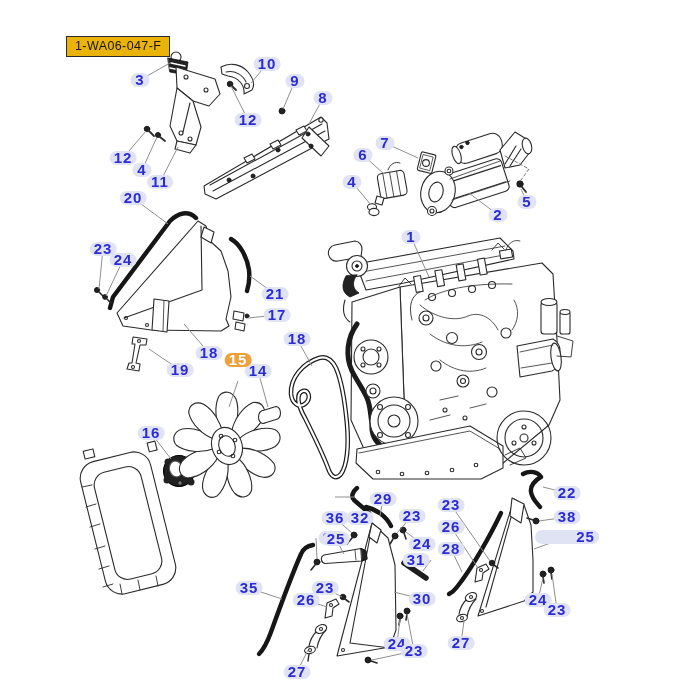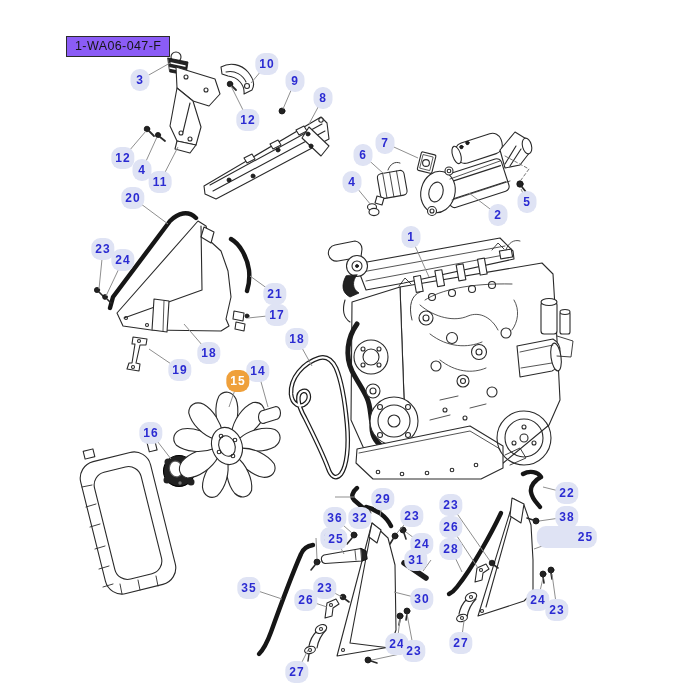--- a/index.html
+++ b/index.html
@@ -2,30 +2,30 @@
 <html><head>
 <meta charset="utf-8">
 <style>
   html,body{margin:0;padding:0;background:#fff;}
   body{font-family:"Liberation Sans", sans-serif;}
   #canvas{position:relative;width:700px;height:700px;background:#ffffff;outline:1px solid #d8d8d8;overflow:hidden;}
   #art{position:absolute;left:0;top:0;}
   #callout-layer{position:absolute;left:0;top:0;width:700px;height:700px;pointer-events:none;}
   .callout{
     position:absolute;transform:translate(-50%,-50%);
-    min-width:11px;height:22px;padding:0 4px;border-radius:9px;
-    background:#dfe3f4;color:#2b2bd2;font-size:12px;font-weight:bold;
+    min-width:11px;height:14px;padding:0 4px;border-radius:9px;
+    background:#dfe3f4;color:#2b2bd2;font-size:15px;font-weight:bold;
     letter-spacing:1px;display:flex;align-items:center;justify-content:center;
     pointer-events:auto;line-height:14px;
   }
   .callout.highlight{background:#efa03b;color:#ffffff;}
   #leader-layer line{stroke:#8f8f8f;stroke-width:1;}
   #ref-label{
     position:absolute;left:66px;top:36px;padding:2px 8px 3px 8px;
-    border:1.6px solid #2b2b2b;background:#8b5cf6;color:#161616;
+    border:1.6px solid #2b2b2b;background:#eab308;color:#161616;
     font-size:12.5px;letter-spacing:0.4px;
   }
   svg .art{stroke:#2a2a2a;stroke-width:1.1;fill:none;stroke-linejoin:round;stroke-linecap:round;}
   svg .w{fill:#ffffff;}
   svg .dk{fill:#222222;stroke:#111;stroke-width:0.8;}
   svg .thick{stroke:#161616;stroke-width:4.4;fill:none;stroke-linecap:round;}
 </style>
 </head>
 <body>
 
@@ -467,21 +467,21 @@
       <div class="callout" style="left: 411px; top: 237px;">1</div>
       <div class="callout" style="left: 133px; top: 198px;">20</div>
       <div class="callout" style="left: 103px; top: 249px;">23</div>
       <div class="callout" style="left: 123px; top: 260px;">24</div>
       <div class="callout" style="left: 275px; top: 294px;">21</div>
       <div class="callout" style="left: 277px; top: 315px;">17</div>
       <div class="callout" style="left: 209px; top: 353px;">18</div>
       <div class="callout" style="left: 180px; top: 370px;">19</div>
       <div class="callout" style="left: 297px; top: 339px;">18</div>
       <div class="callout" style="left: 258px; top: 371px;">14</div>
-      <div class="callout highlight" style="left: 238px; top: 381px;">15</div>
+      <div class="callout highlight" style="left: 238px; top: 360px;">15</div>
       <div class="callout" style="left: 151px; top: 433px;">16</div>
       <div class="callout" style="left: 335px; top: 518px;">36</div>
       <div class="callout" style="left: 383px; top: 499px;">29</div>
       <div class="callout" style="left: 412px; top: 516px;">23</div>
       <div class="callout" style="left: 335px; top: 518px; margin-left: 25px;">32</div>
       <div class="callout" style="left: 332px; top: 538px;">34</div>
       <div class="callout" style="left: 336px; top: 539px;">25</div>
       <div class="callout" style="left: 422px; top: 544px;">24</div>
       <div class="callout" style="left: 416px; top: 560px;">31</div>
       <div class="callout" style="left: 249px; top: 588px;">35</div>

